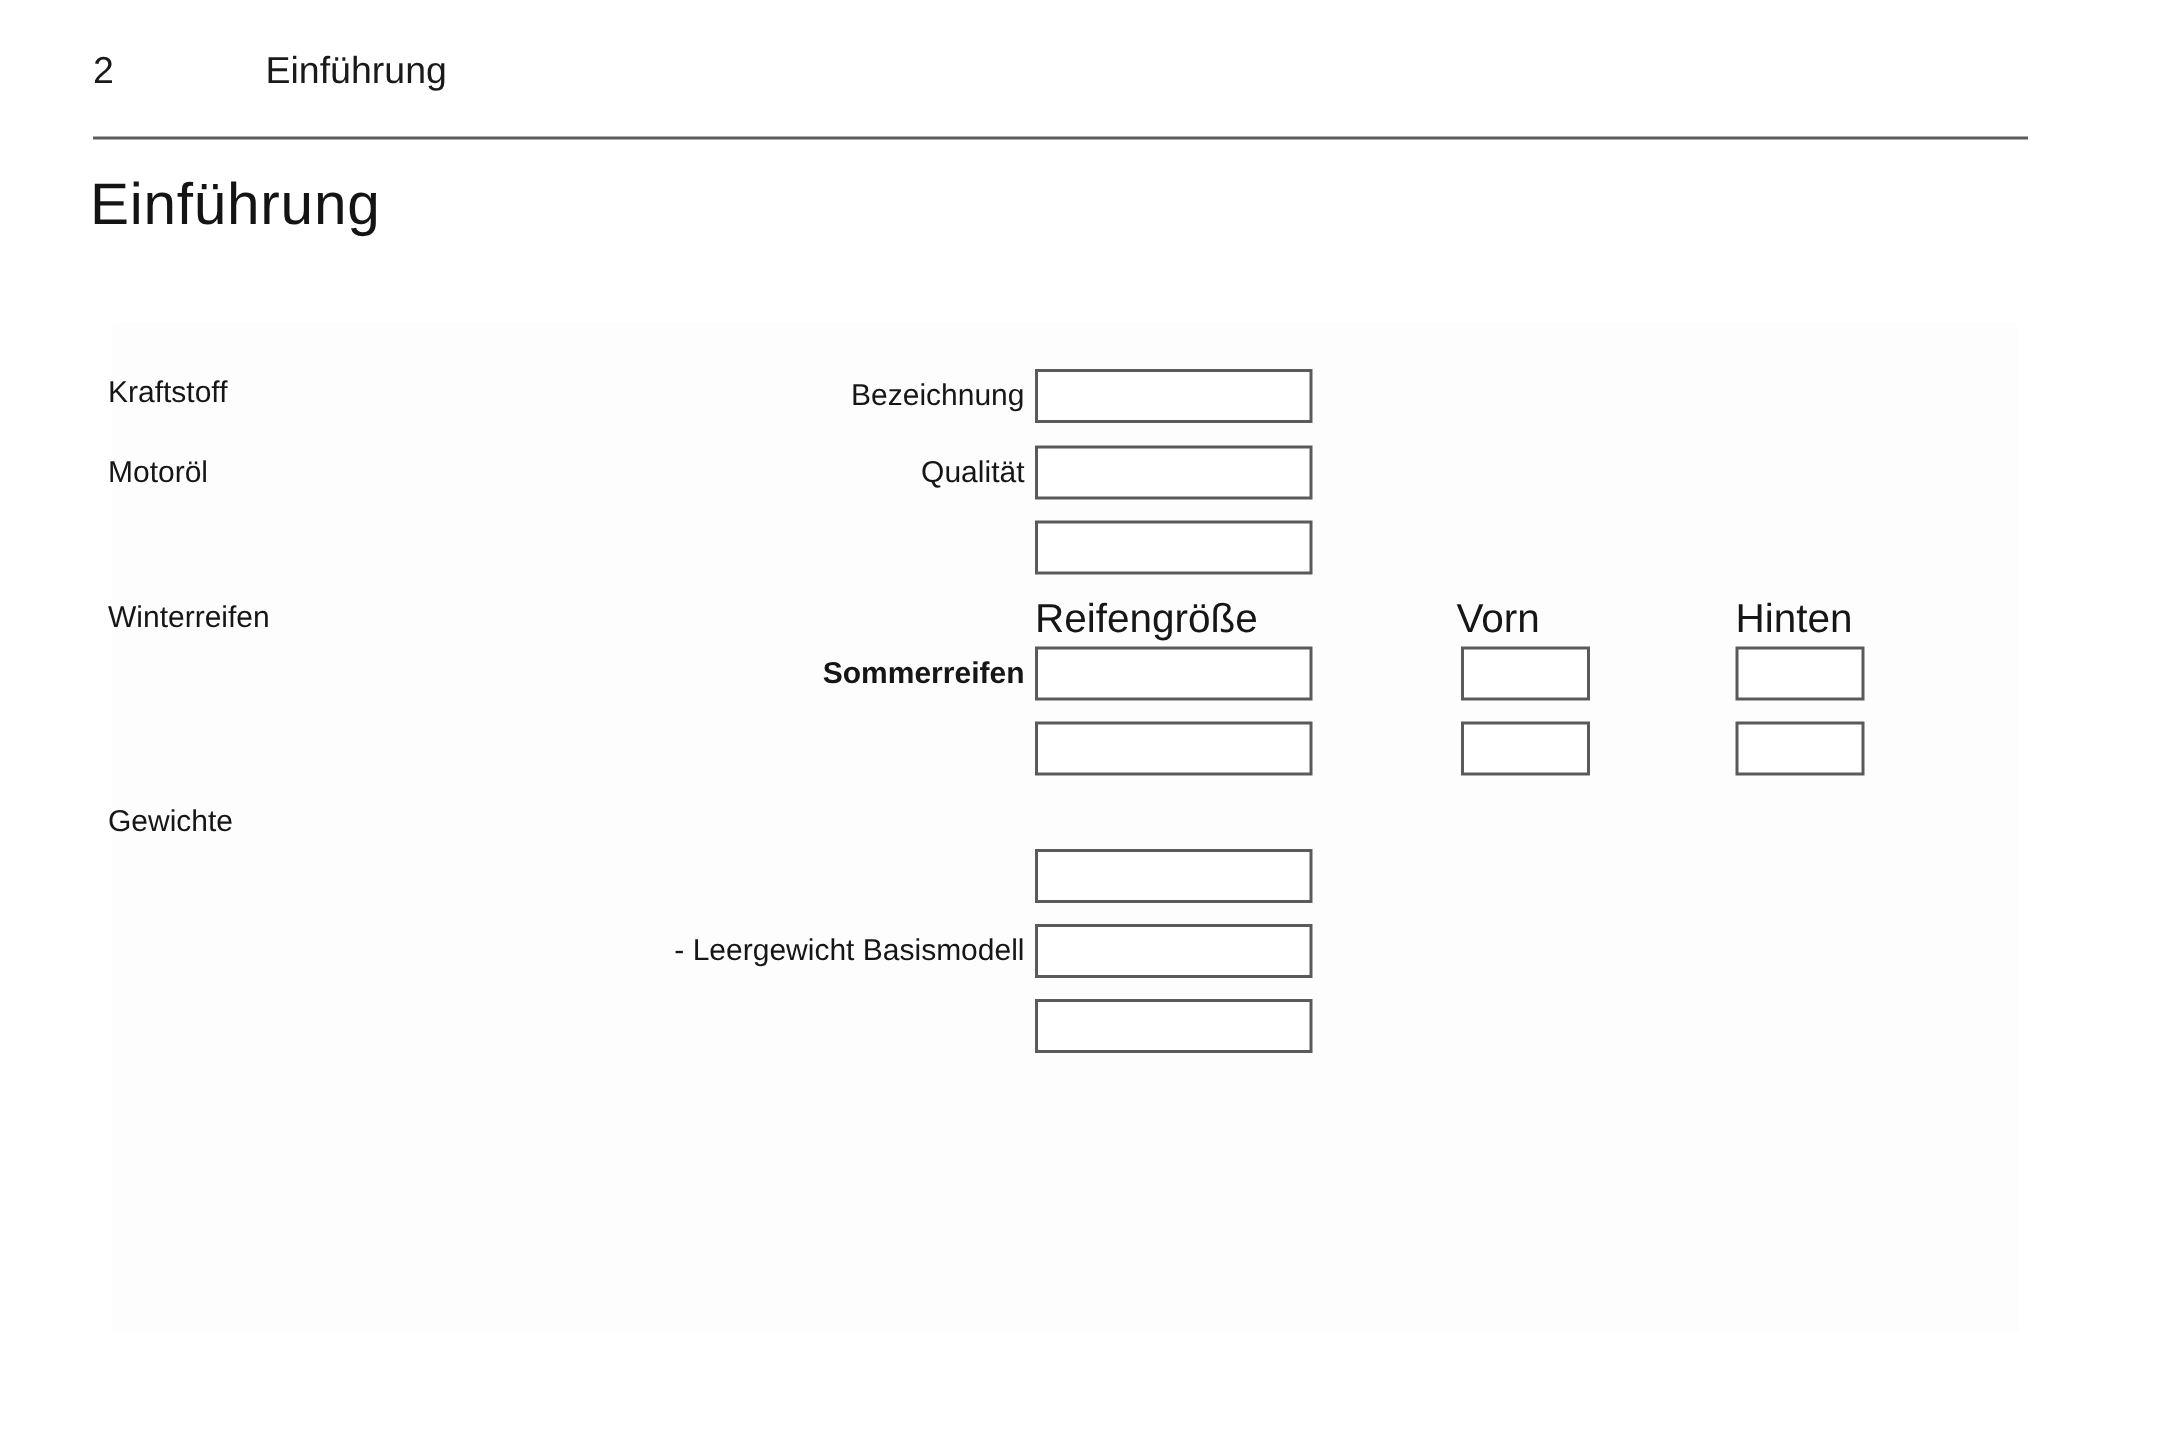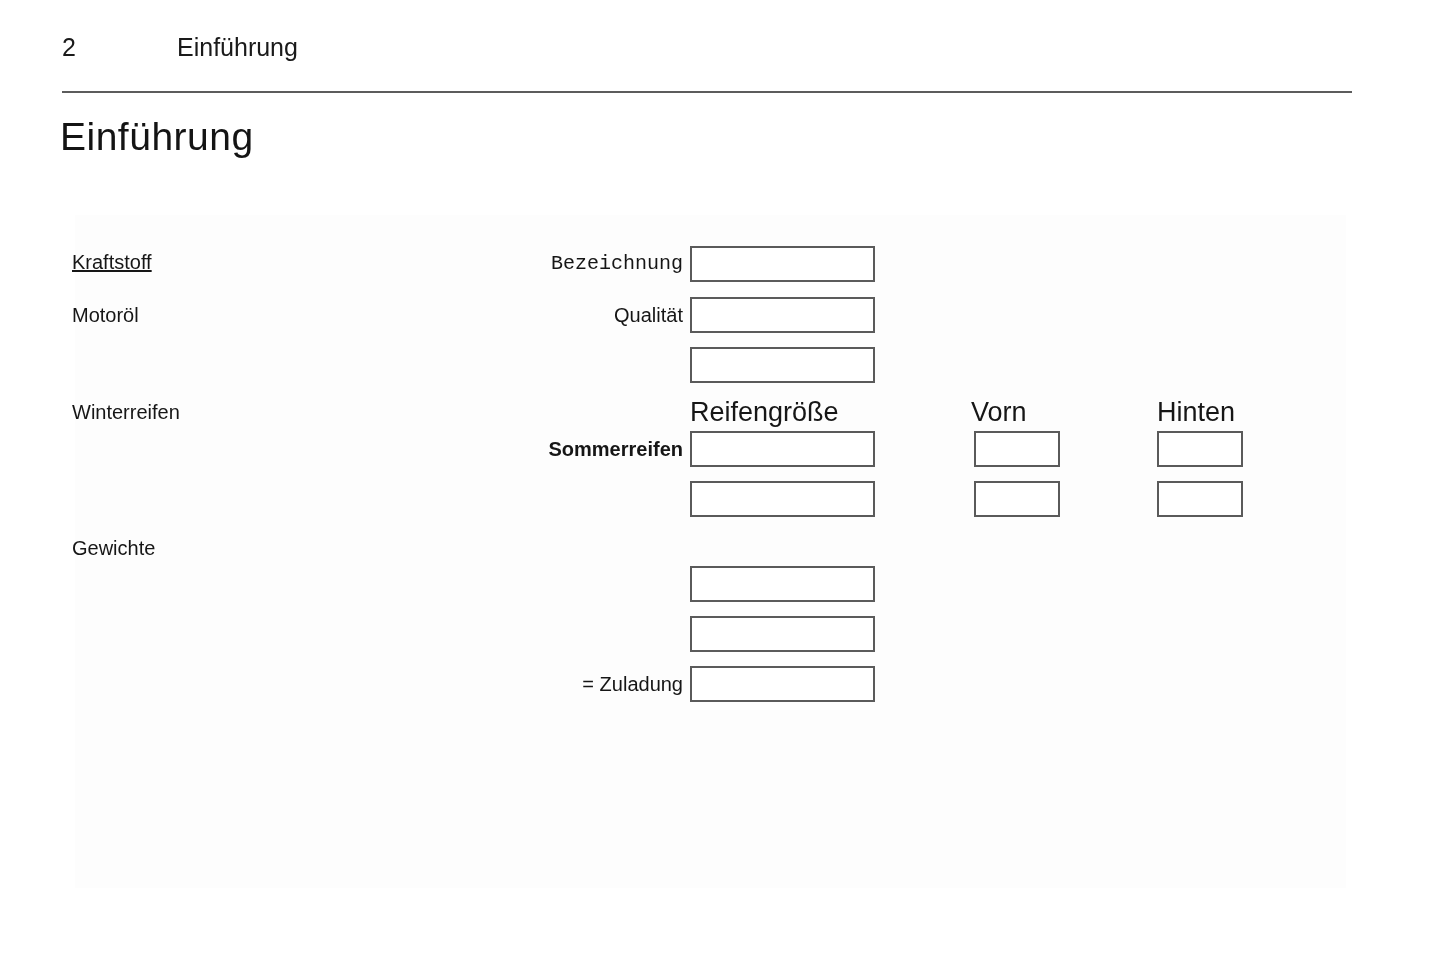--- a/index.html
+++ b/index.html
@@ -81,22 +81,22 @@
   <div class="running-header">
     <span class="page-number">2</span>
     <span class="chapter-name">Einführung</span>
   </div>
   <div class="header-rule"></div>
 
   <h1 class="page-title">Einführung</h1>
 
   <div class="form-panel"></div>
 
-  <div class="cat-label" style="top:250px;text-decoration:underline;">Kraftstoff</div>
-  <div class="field-label r683" style="top:246px;font-family:Liberation Mono, monospace;">Bezeichnung</div>
+  <div class="cat-label" style="top:250px;">Kraftstoff</div>
+  <div class="field-label r683" style="top:246px;">Bezeichnung</div>
   <div class="field-box" style="left:690px; top:246px;"></div>
 
   <div class="cat-label" style="top:303px;">Motoröl</div>
   <div class="field-label r683" style="top:297px;">Qualität</div>
   <div class="field-box" style="left:690px; top:297px;"></div>
   <div class="field-box" style="left:690px; top:347px;"></div>
 
   <div class="cat-label" style="top:400px;">Winterreifen</div>
   <div class="col-header" style="left:690px; top:400px;">Reifengröße</div>
   <div class="col-header" style="left:971px; top:400px;">Vorn</div>
@@ -106,17 +106,17 @@
   <div class="field-box" style="left:690px; top:431px;"></div>
   <div class="field-box small" style="left:974px; top:431px;"></div>
   <div class="field-box small" style="left:1157px; top:431px;"></div>
 
   <div class="field-box" style="left:690px; top:481px;"></div>
   <div class="field-box small" style="left:974px; top:481px;"></div>
   <div class="field-box small" style="left:1157px; top:481px;"></div>
 
   <div class="cat-label" style="top:536px;">Gewichte</div>
   <div class="field-box" style="left:690px; top:566px;"></div>
+  <div class="field-label r683" style="top:616px;">- Leergewicht Basismodell</div>
   <div class="field-box" style="left:690px; top:616px;"></div>
-  <div class="field-label r683" style="top:666px;">= Zuladung</div>
   <div class="field-box" style="left:690px; top:666px;"></div>
 
 </div>
 
 </body></html>

